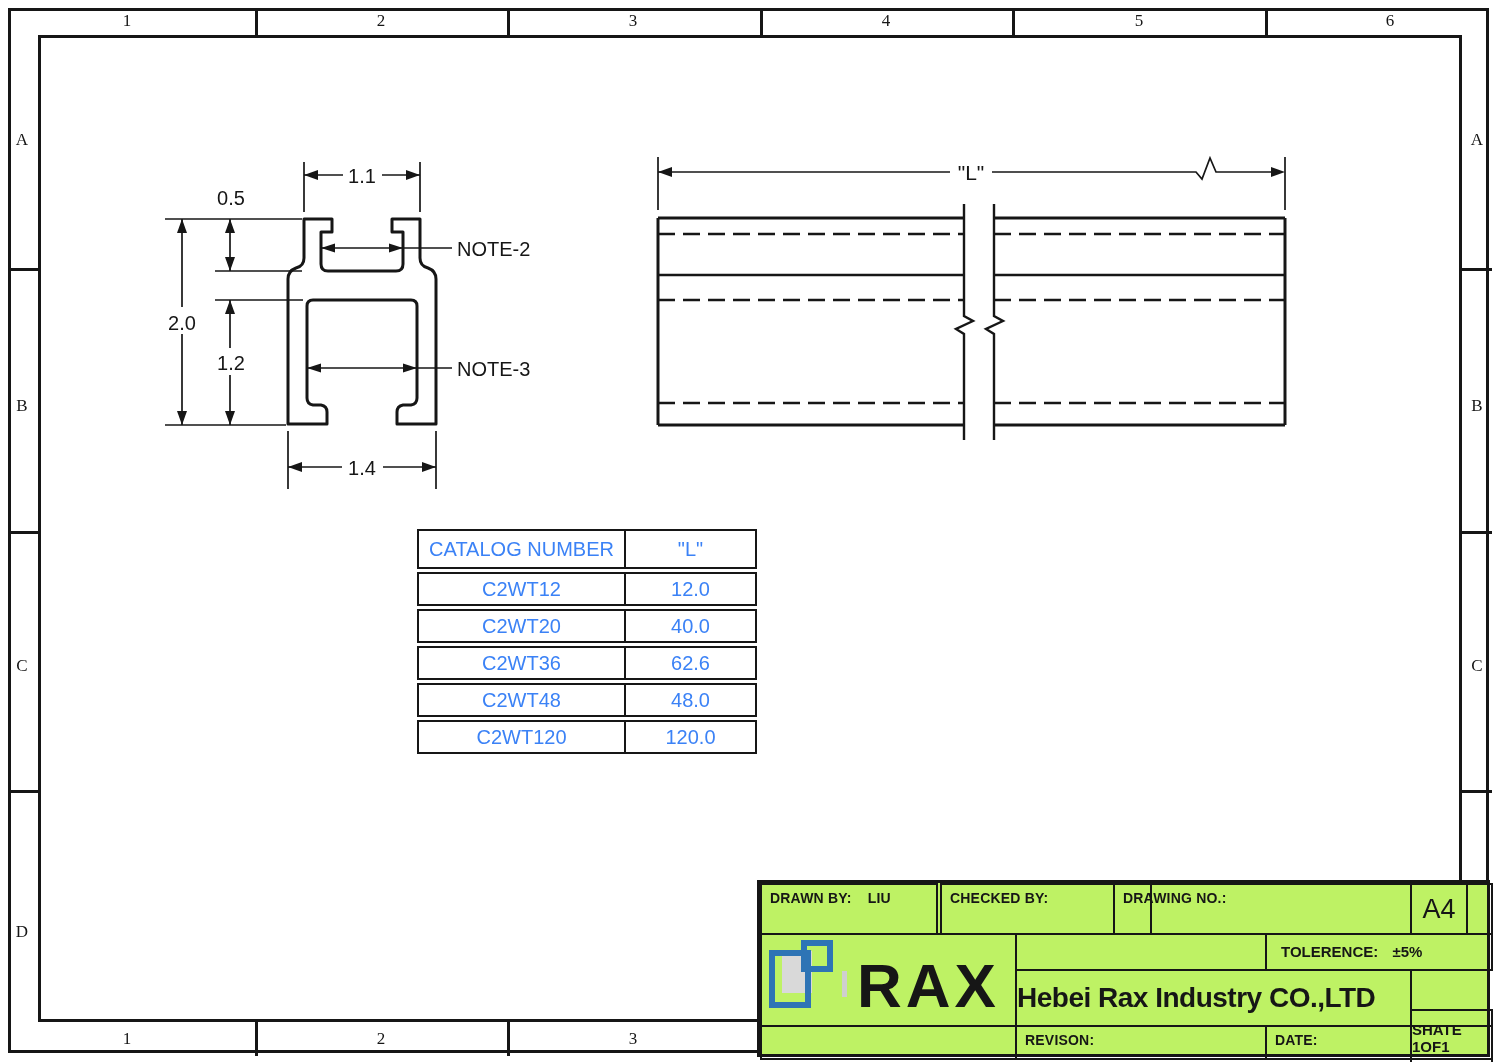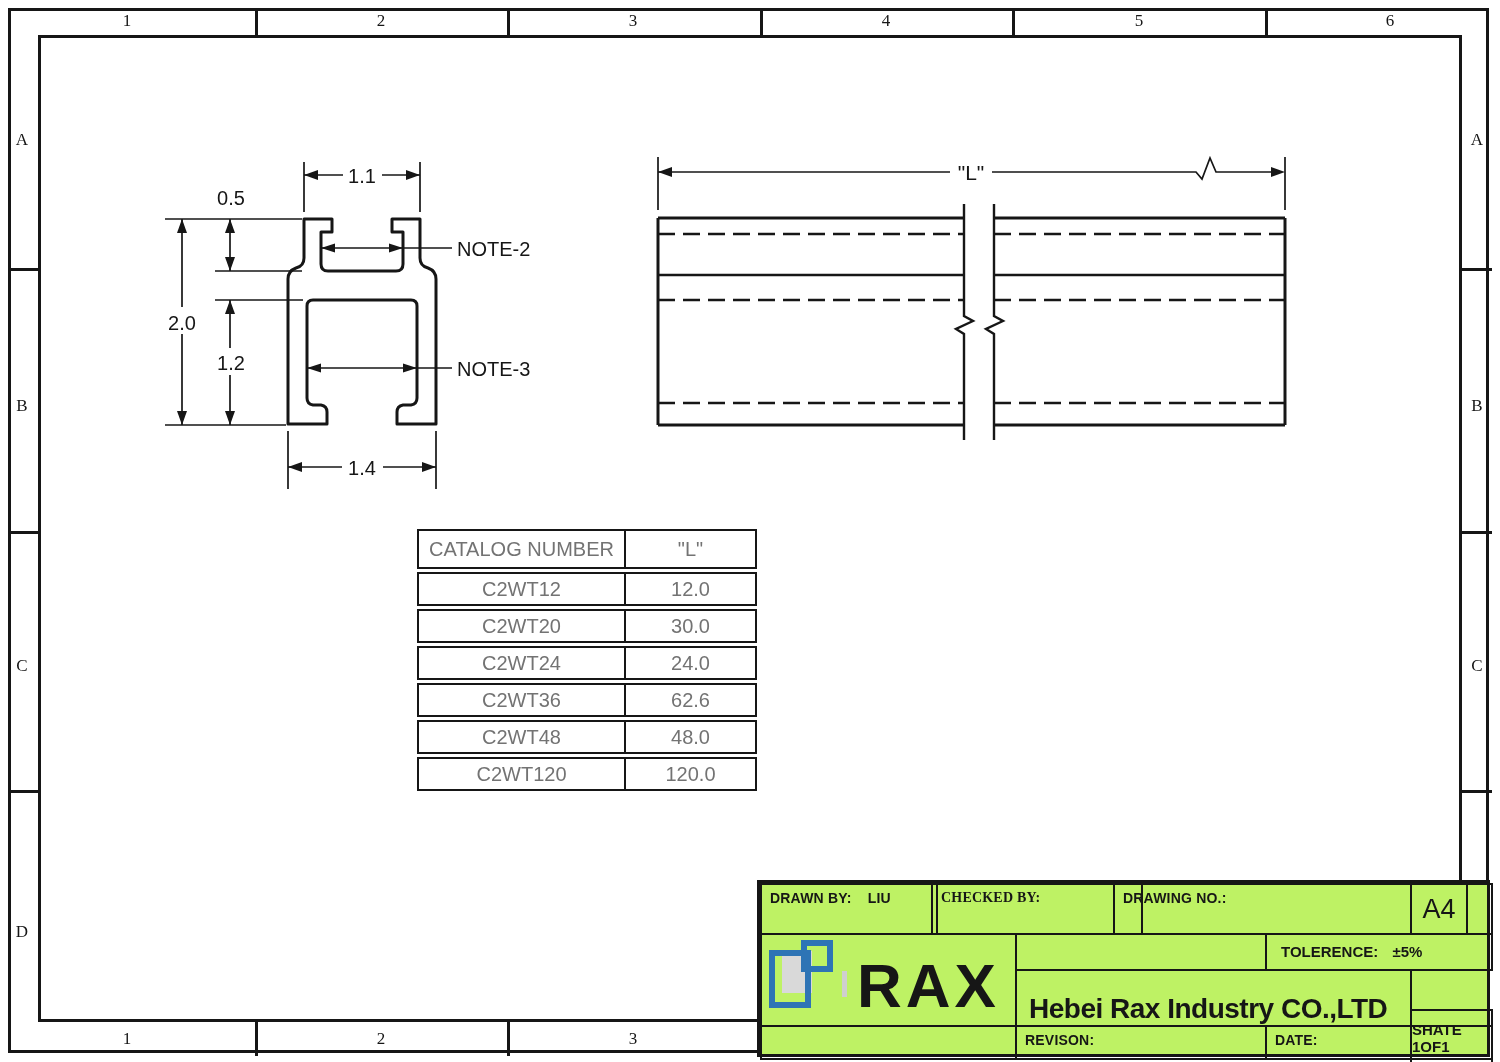--- a/index.html
+++ b/index.html
@@ -14,32 +14,32 @@
   .tick{position:absolute;background:#161616;}
   
   #linework{position:absolute;left:0;top:0;}
   text{font-family:"Liberation Sans",sans-serif;fill:#161616;}
   .dimtxt{font-size:20px;}
   .notetxt{font-size:20px;}
   .ltxt{font-size:21px;}
   
   #parts-table{position:absolute;left:417px;top:526px;border-collapse:separate;border-spacing:0 3px;}
   #parts-table th,#parts-table td{border:2px solid #161616;background:#fff;text-align:center;
-      font-weight:normal;font-size:20px;color:#737373;padding:0;}
+      font-weight:normal;font-size:20px;color:#3b82f6;padding:0;}
   #parts-table th{width:205px;height:36px;}
   #parts-table th+th{width:129px;border-left:0;}
   #parts-table td{height:30px;margin-left:36px;}
   #parts-table td+td{border-left:0;}
   
   #title-block{left:757px;top:880px;width:733px;height:177px;border:3px solid #161616;box-sizing:border-box;background:#bef264;}
   .tb-cell{position:absolute;border:2px solid #161616;box-sizing:border-box;}
   .tb-label{font-size:14px;font-weight:bold;padding:5px 0 0 8px;letter-spacing:.2px;}
   .tb-inline{display:inline-block;}
   .a4{display:flex;align-items:center;justify-content:center;font-size:27px;}
-  .company{display:flex;align-items:flex-end;font-size:28px;font-weight:bold;white-space:nowrap;padding-left:12px;letter-spacing:-.5px;}
+  .company{display:flex;align-items:center;font-size:28px;font-weight:bold;white-space:nowrap;padding-left:0;letter-spacing:-.5px;}
   .shate{display:flex;align-items:center;justify-content:center;font-size:15px;font-weight:bold;}
   .tol{font-size:15px;font-weight:bold;padding:8px 0 0 14px;}
 </style>
 </head>
 <body>
 
 <div id="sheet">
 
   <svg id="linework" width="1500" height="1062" viewBox="0 0 1500 1062">
 
@@ -197,25 +197,21 @@
         <th>"L"</th>
       </tr>
     </thead>
     <tbody id="parts-table-body">
         <tr>
           <td>C2WT12</td>
           <td>12.0</td>
         </tr>
         <tr>
           <td>C2WT20</td>
-          <td>30.0</td>
-        </tr>
-        <tr>
-          <td>C2WT24</td>
-          <td>24.0</td>
+          <td>40.0</td>
         </tr>
         <tr>
           <td>C2WT36</td>
           <td>62.6</td>
         </tr>
         <tr>
           <td>C2WT48</td>
           <td>48.0</td>
         </tr>
         <tr>
@@ -223,21 +219,21 @@
           <td>120.0</td>
         </tr>
       </tbody>
   </table>
 
   <div class="abs" id="title-block">
     <div class="tb-cell tb-label" style="left:0;top:0;width:178px;height:52px;">
       <span class="tb-inline">DRAWN BY:</span>
       <span class="tb-inline" style="margin-left:12px;">LIU</span>
     </div>
-    <div class="tb-cell tb-label" style="left:171px;top:0;width:212px;height:52px;font-family:Liberation Serif, serif;">
+    <div class="tb-cell tb-label" style="left:180px;top:0;width:212px;height:52px;">
       <span>CHECKED BY:</span>
     </div>
     <div class="tb-cell tb-label" style="left:353px;top:0;width:299px;height:52px;">
       <span>DRAWING NO.:</span>
     </div>
     <div class="tb-cell a4" style="left:650px;top:0;width:58px;height:52px;">
       <span>A4</span>
     </div>
     <div class="tb-cell" style="left:706px;top:0;width:27px;height:52px;"></div>
 

